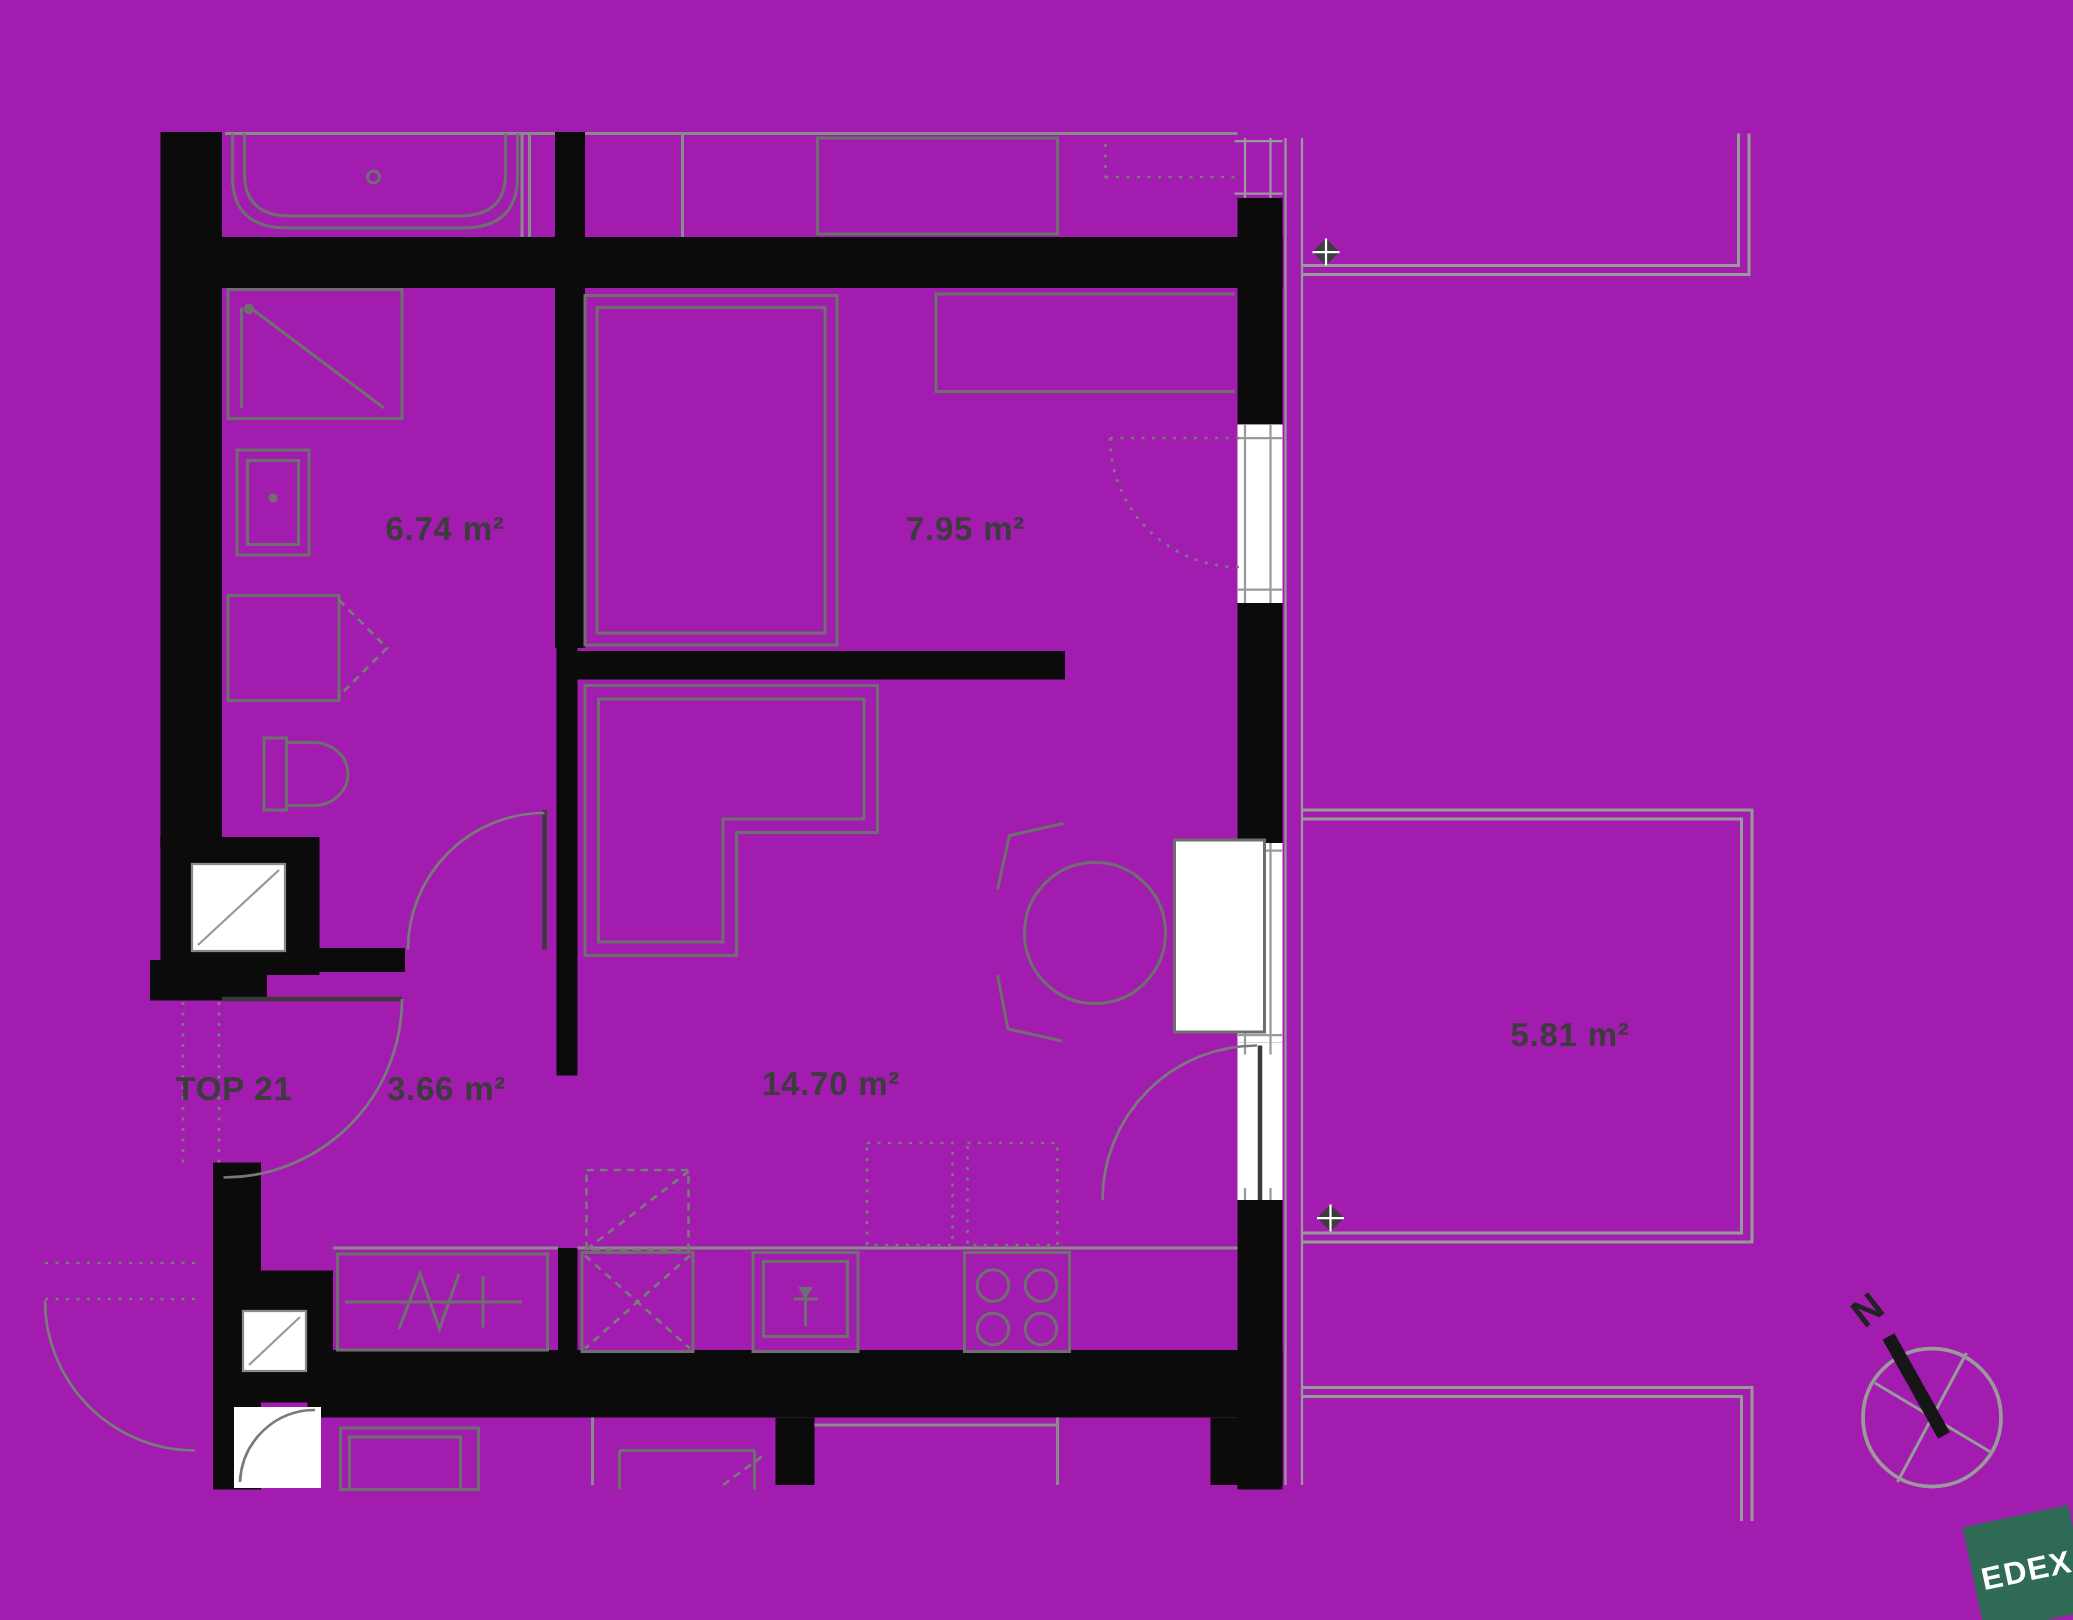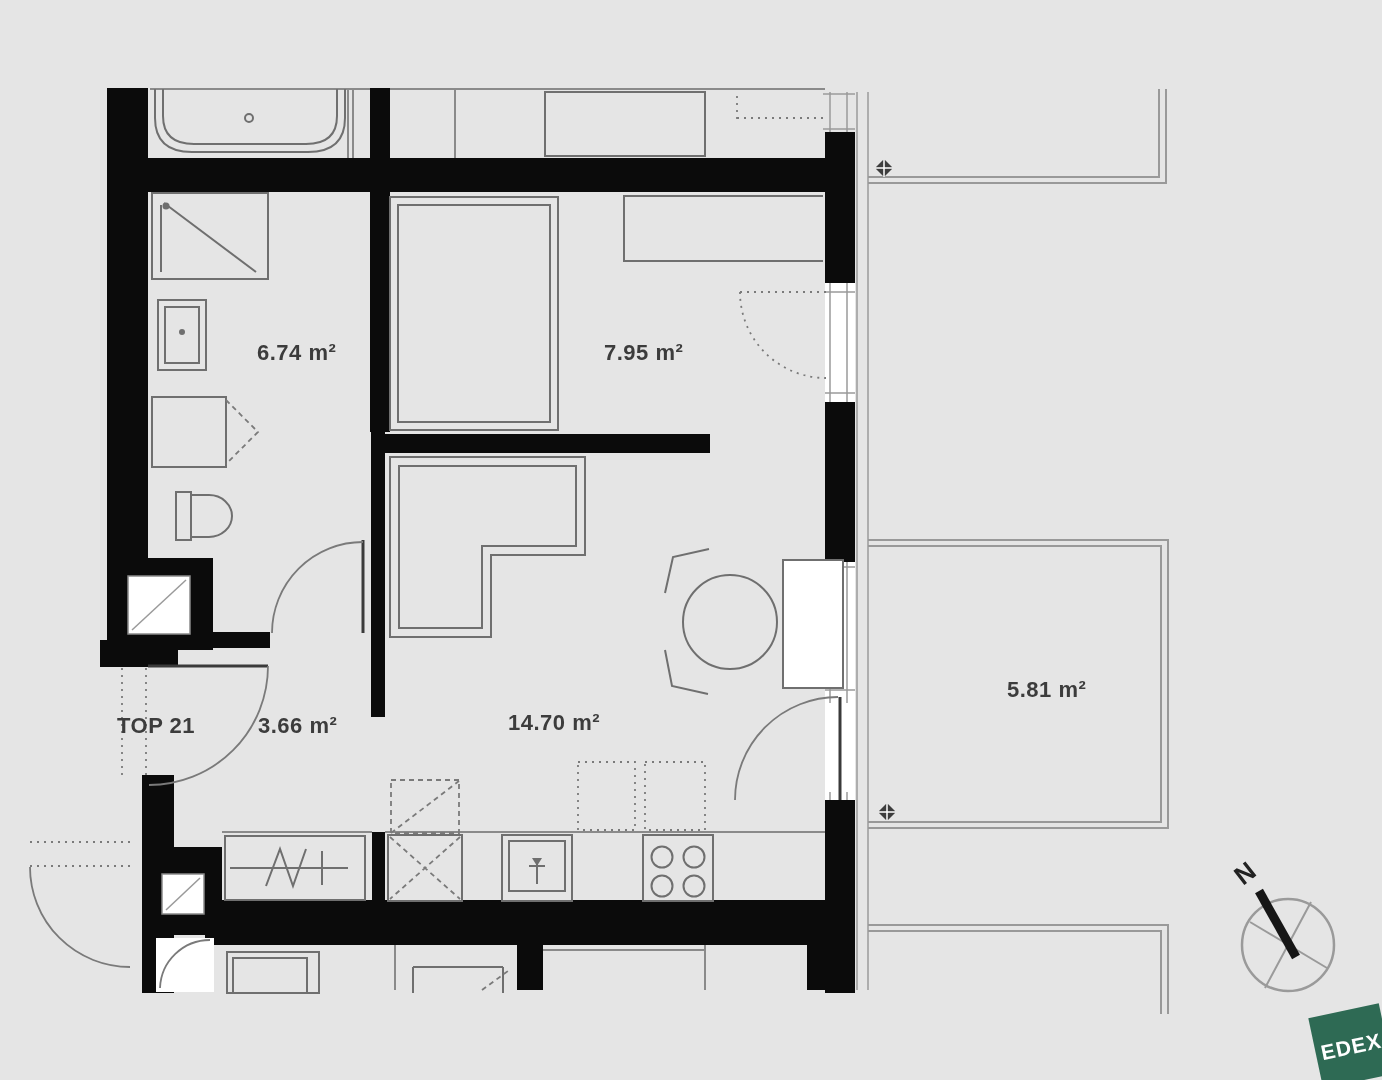--- a/index.html
+++ b/index.html
@@ -1,16 +1,16 @@
 <!DOCTYPE html>
 <html><head>
 <meta charset="utf-8">
 <style>
   html,body{margin:0;padding:0;background:#ffffff;}
-  #stage{position:relative;width:1382px;height:1080px;background:#e5e5e5;overflow:hidden;
+  #stage{position:relative;width:1382px;height:1080px;background:#a21caf;overflow:hidden;
          font-family:"Liberation Sans",sans-serif;text-align:right;}
   svg{position:absolute;left:0;top:0;}
   text{font-family:"Liberation Sans",sans-serif;font-weight:bold;}
   .roomlabel{font-size:22px;fill:#3c3c3c;letter-spacing:0.5px;}
   .wall{fill:#0b0b0b;stroke:none;}
   .furn{fill:none;stroke:#6f6f6f;stroke-width:2;}
   .furnw{fill:#ffffff;stroke:#6f6f6f;stroke-width:2;}
   .thin{fill:none;stroke:#8a8a8a;stroke-width:2;}
   .hair{fill:none;stroke:#9a9a9a;stroke-width:1.5;}
   .balc{fill:none;stroke:#999999;stroke-width:2;}

